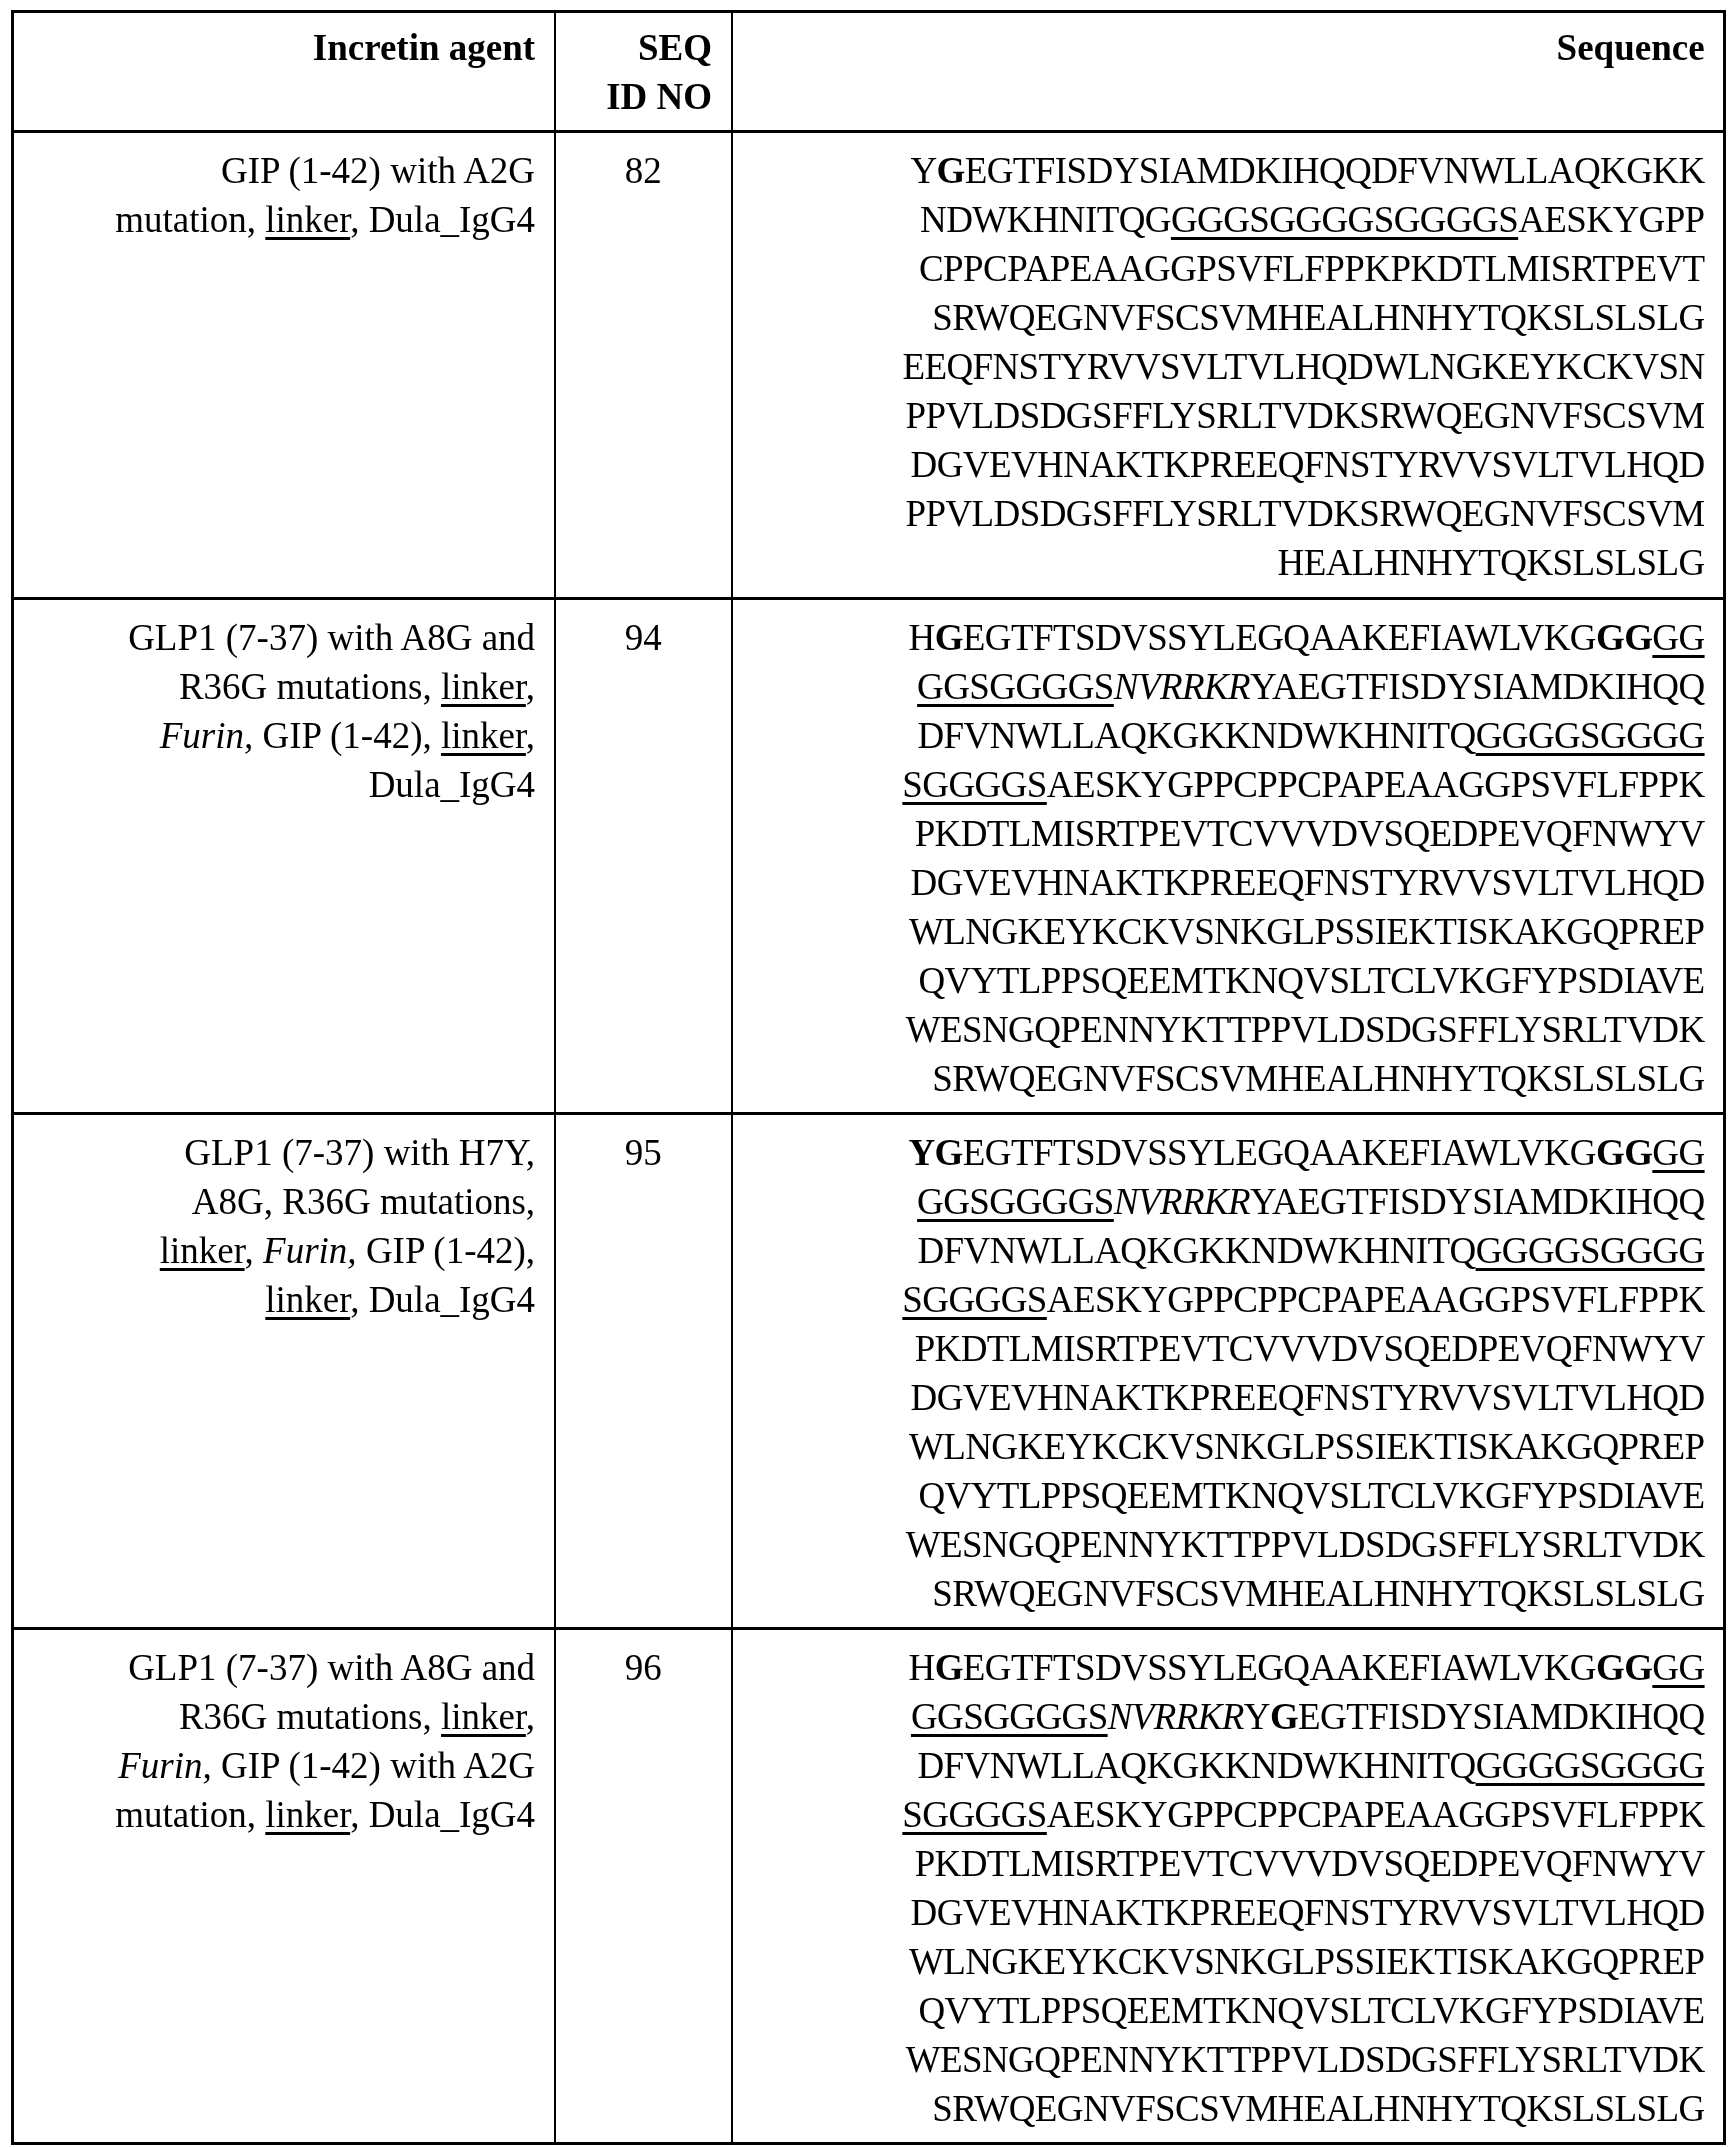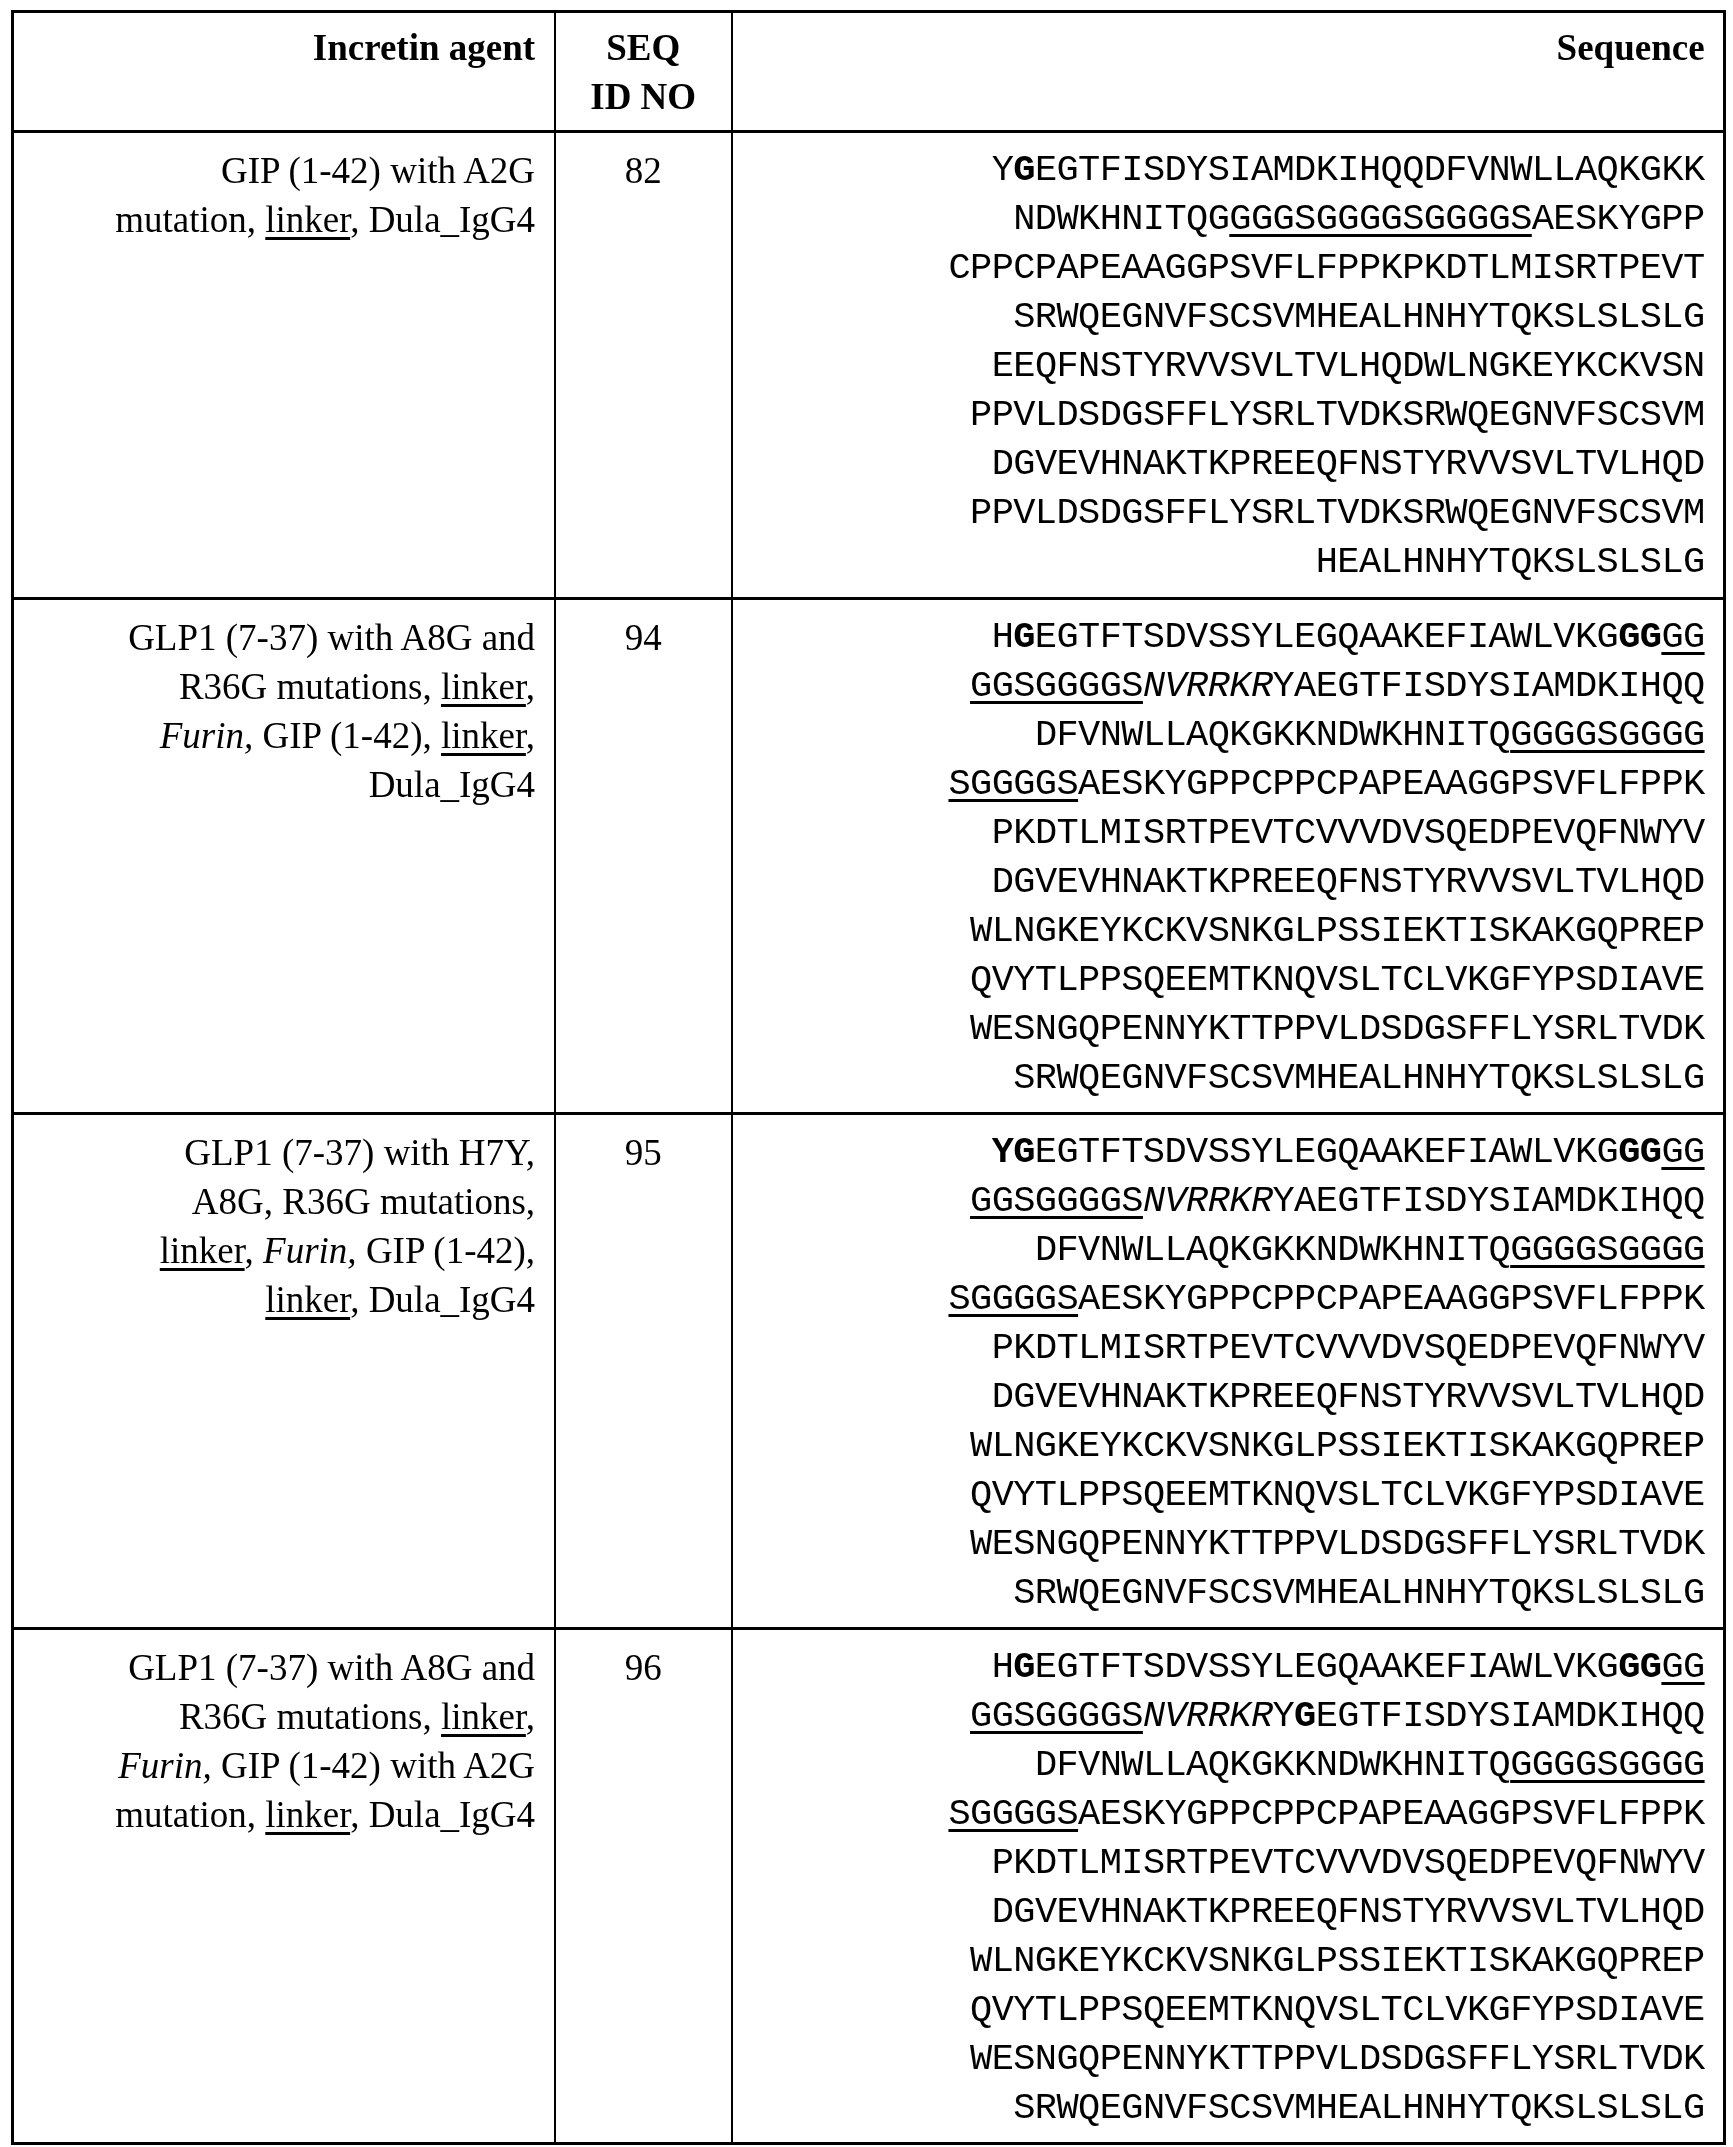--- a/index.html
+++ b/index.html
@@ -19,26 +19,26 @@
     vertical-align: top; padding: 13px 18.6px 9.3px 18.6px;
     font-size: 37px; line-height: 49px; font-weight: normal; text-align: right;
   }
   th { font-weight: bold; padding-top: 9.3px; }
   th.seq-id, td.seq-id { text-align: center; }
   tr.header-row { height: 120px; }
   tr.row-93 { height: 465px; }
   tr.row-94 { height: 513px; }
   tr.row-95 { height: 514px; }
   tr.row-96 { height: 515px; }
-  .line { display: block; white-space: pre; letter-spacing: -0.6px; font-family: Liberation Mono, monospace; }
+  .line { display: block; white-space: pre; letter-spacing: -0.6px; }
   .agent-line { display: block; white-space: pre; }
   .b { font-weight: bold; }
   .u { text-decoration: underline; text-decoration-thickness: 2.8px; text-underline-offset: 4.7px; }
   .i { font-style: italic; }
-  .hdr-line { display: block; }
+  .hdr-line { display: block; text-align: right; }
 </style>
 </head>
 <body>
 
 <table class="seq-table">
   <colgroup>
       <col class="c1">
       <col class="c2">
       <col class="c3">
     </colgroup>

